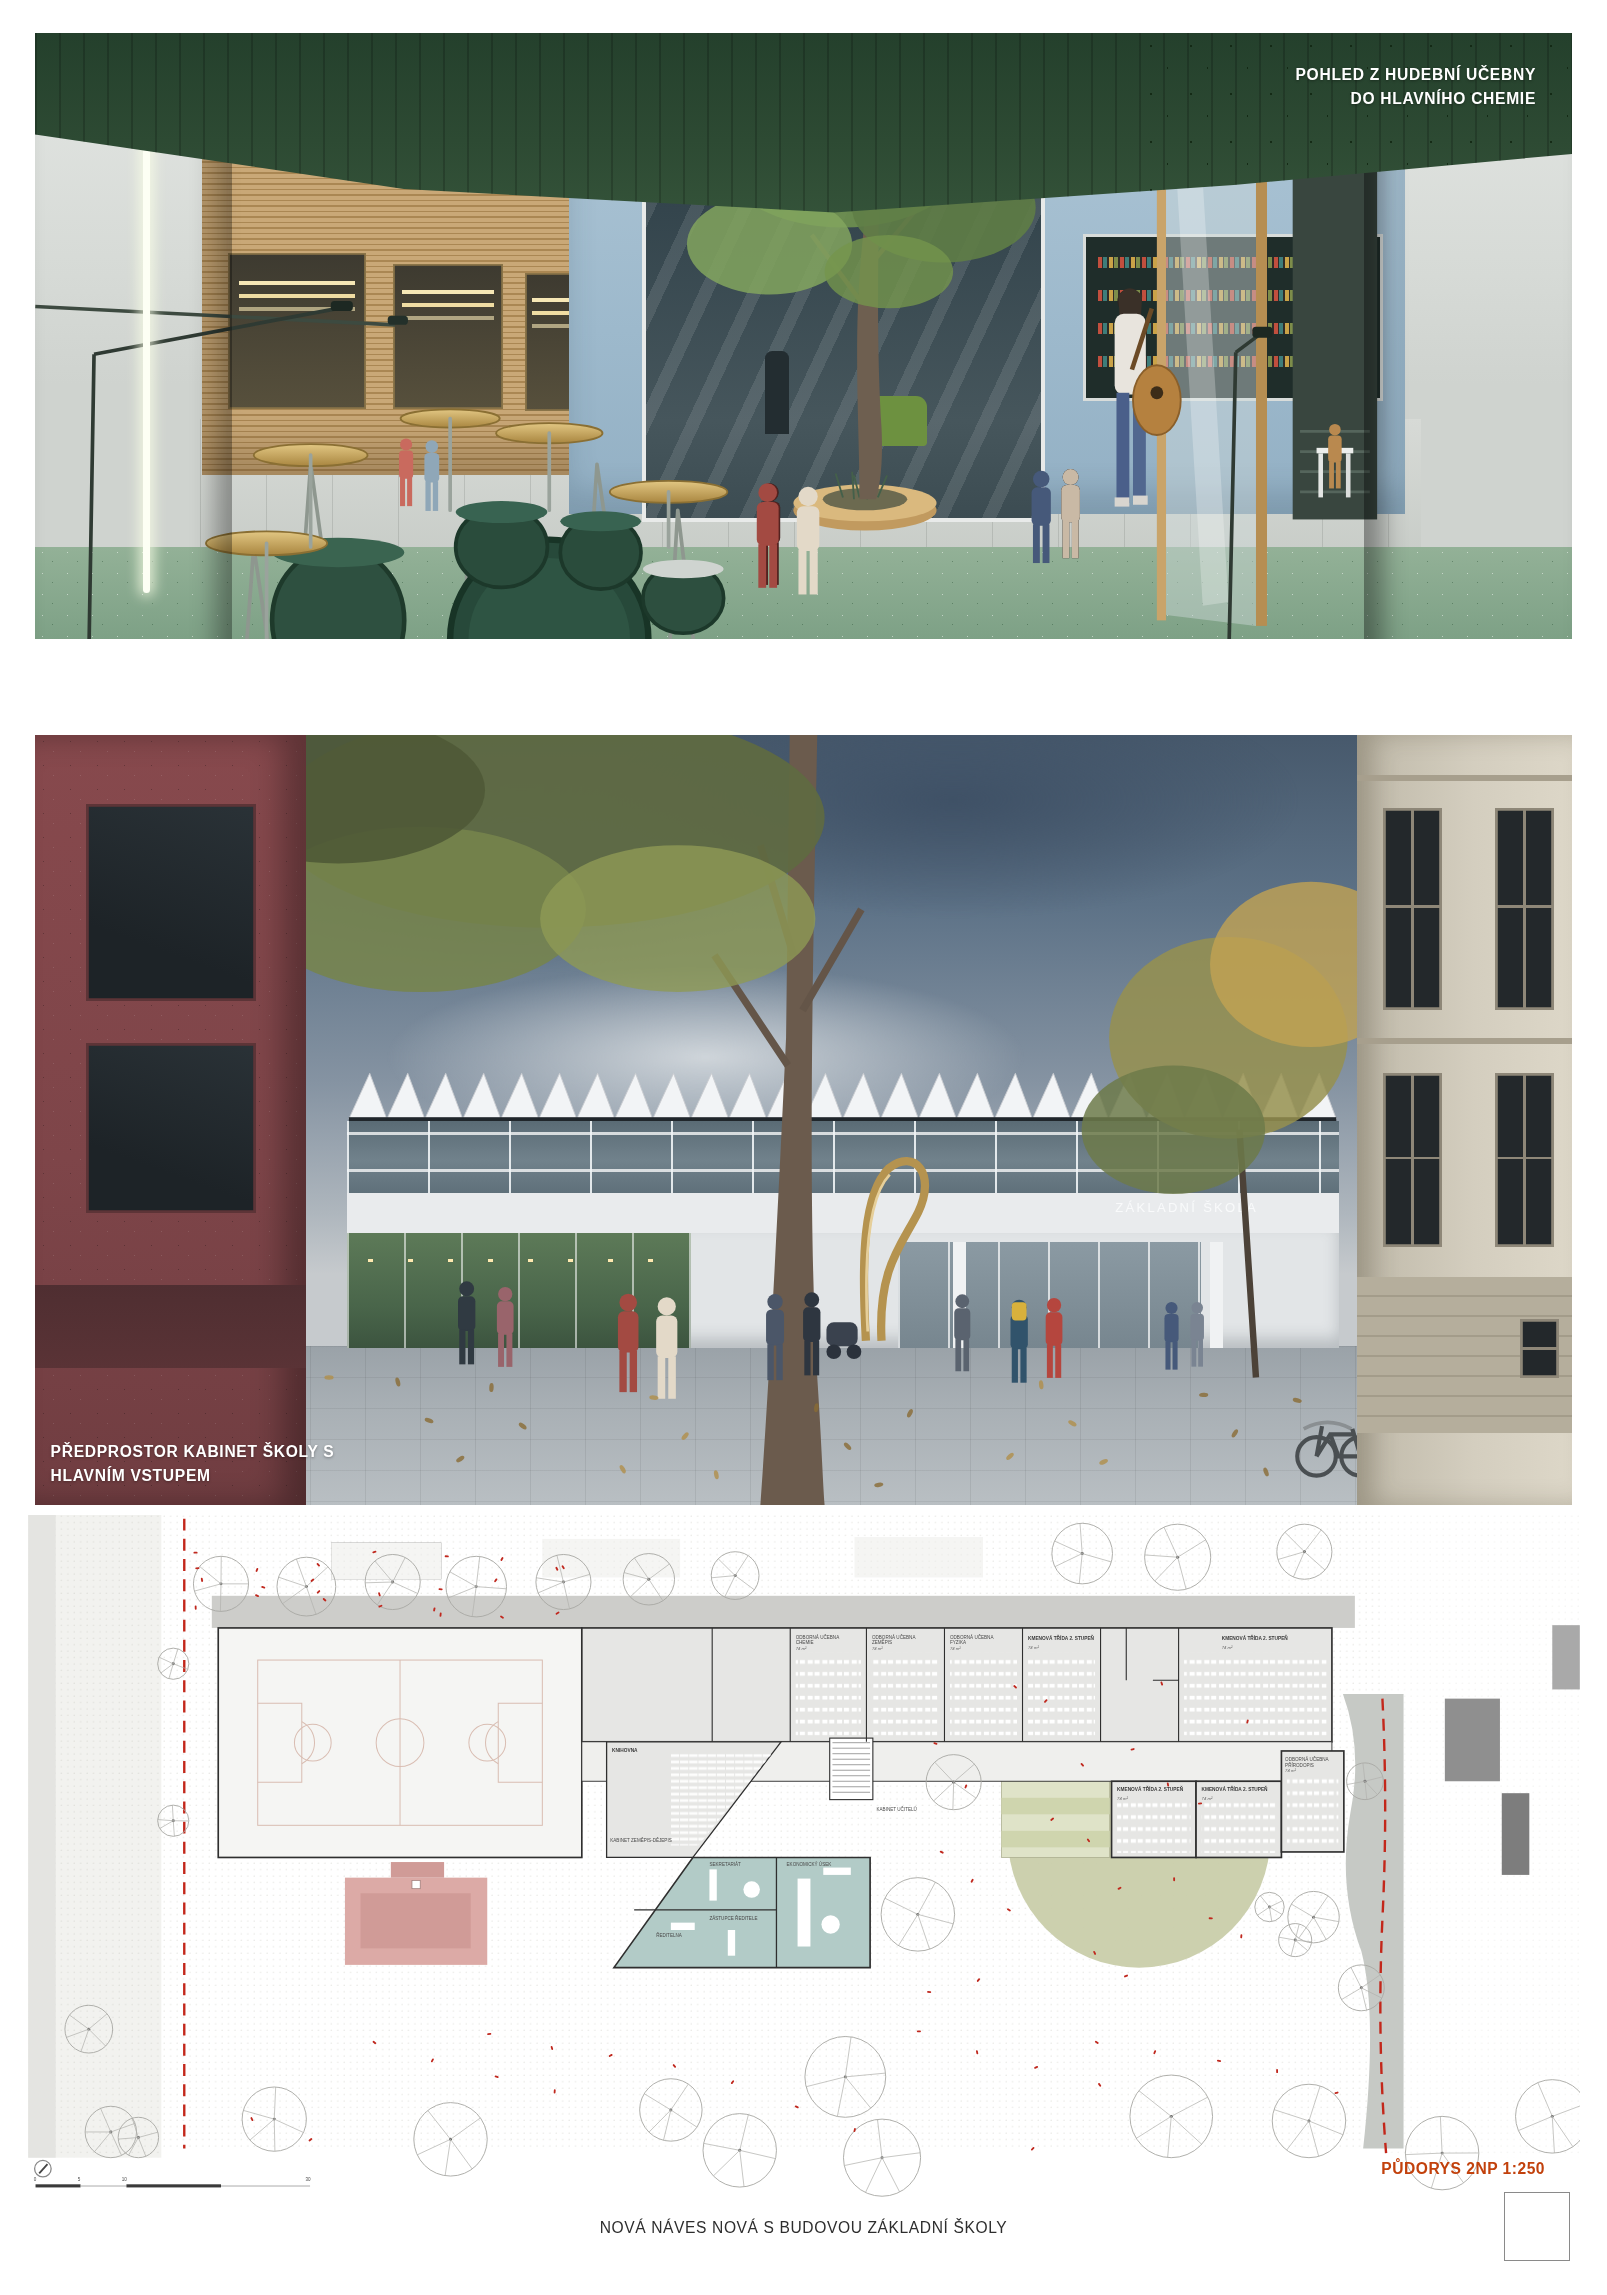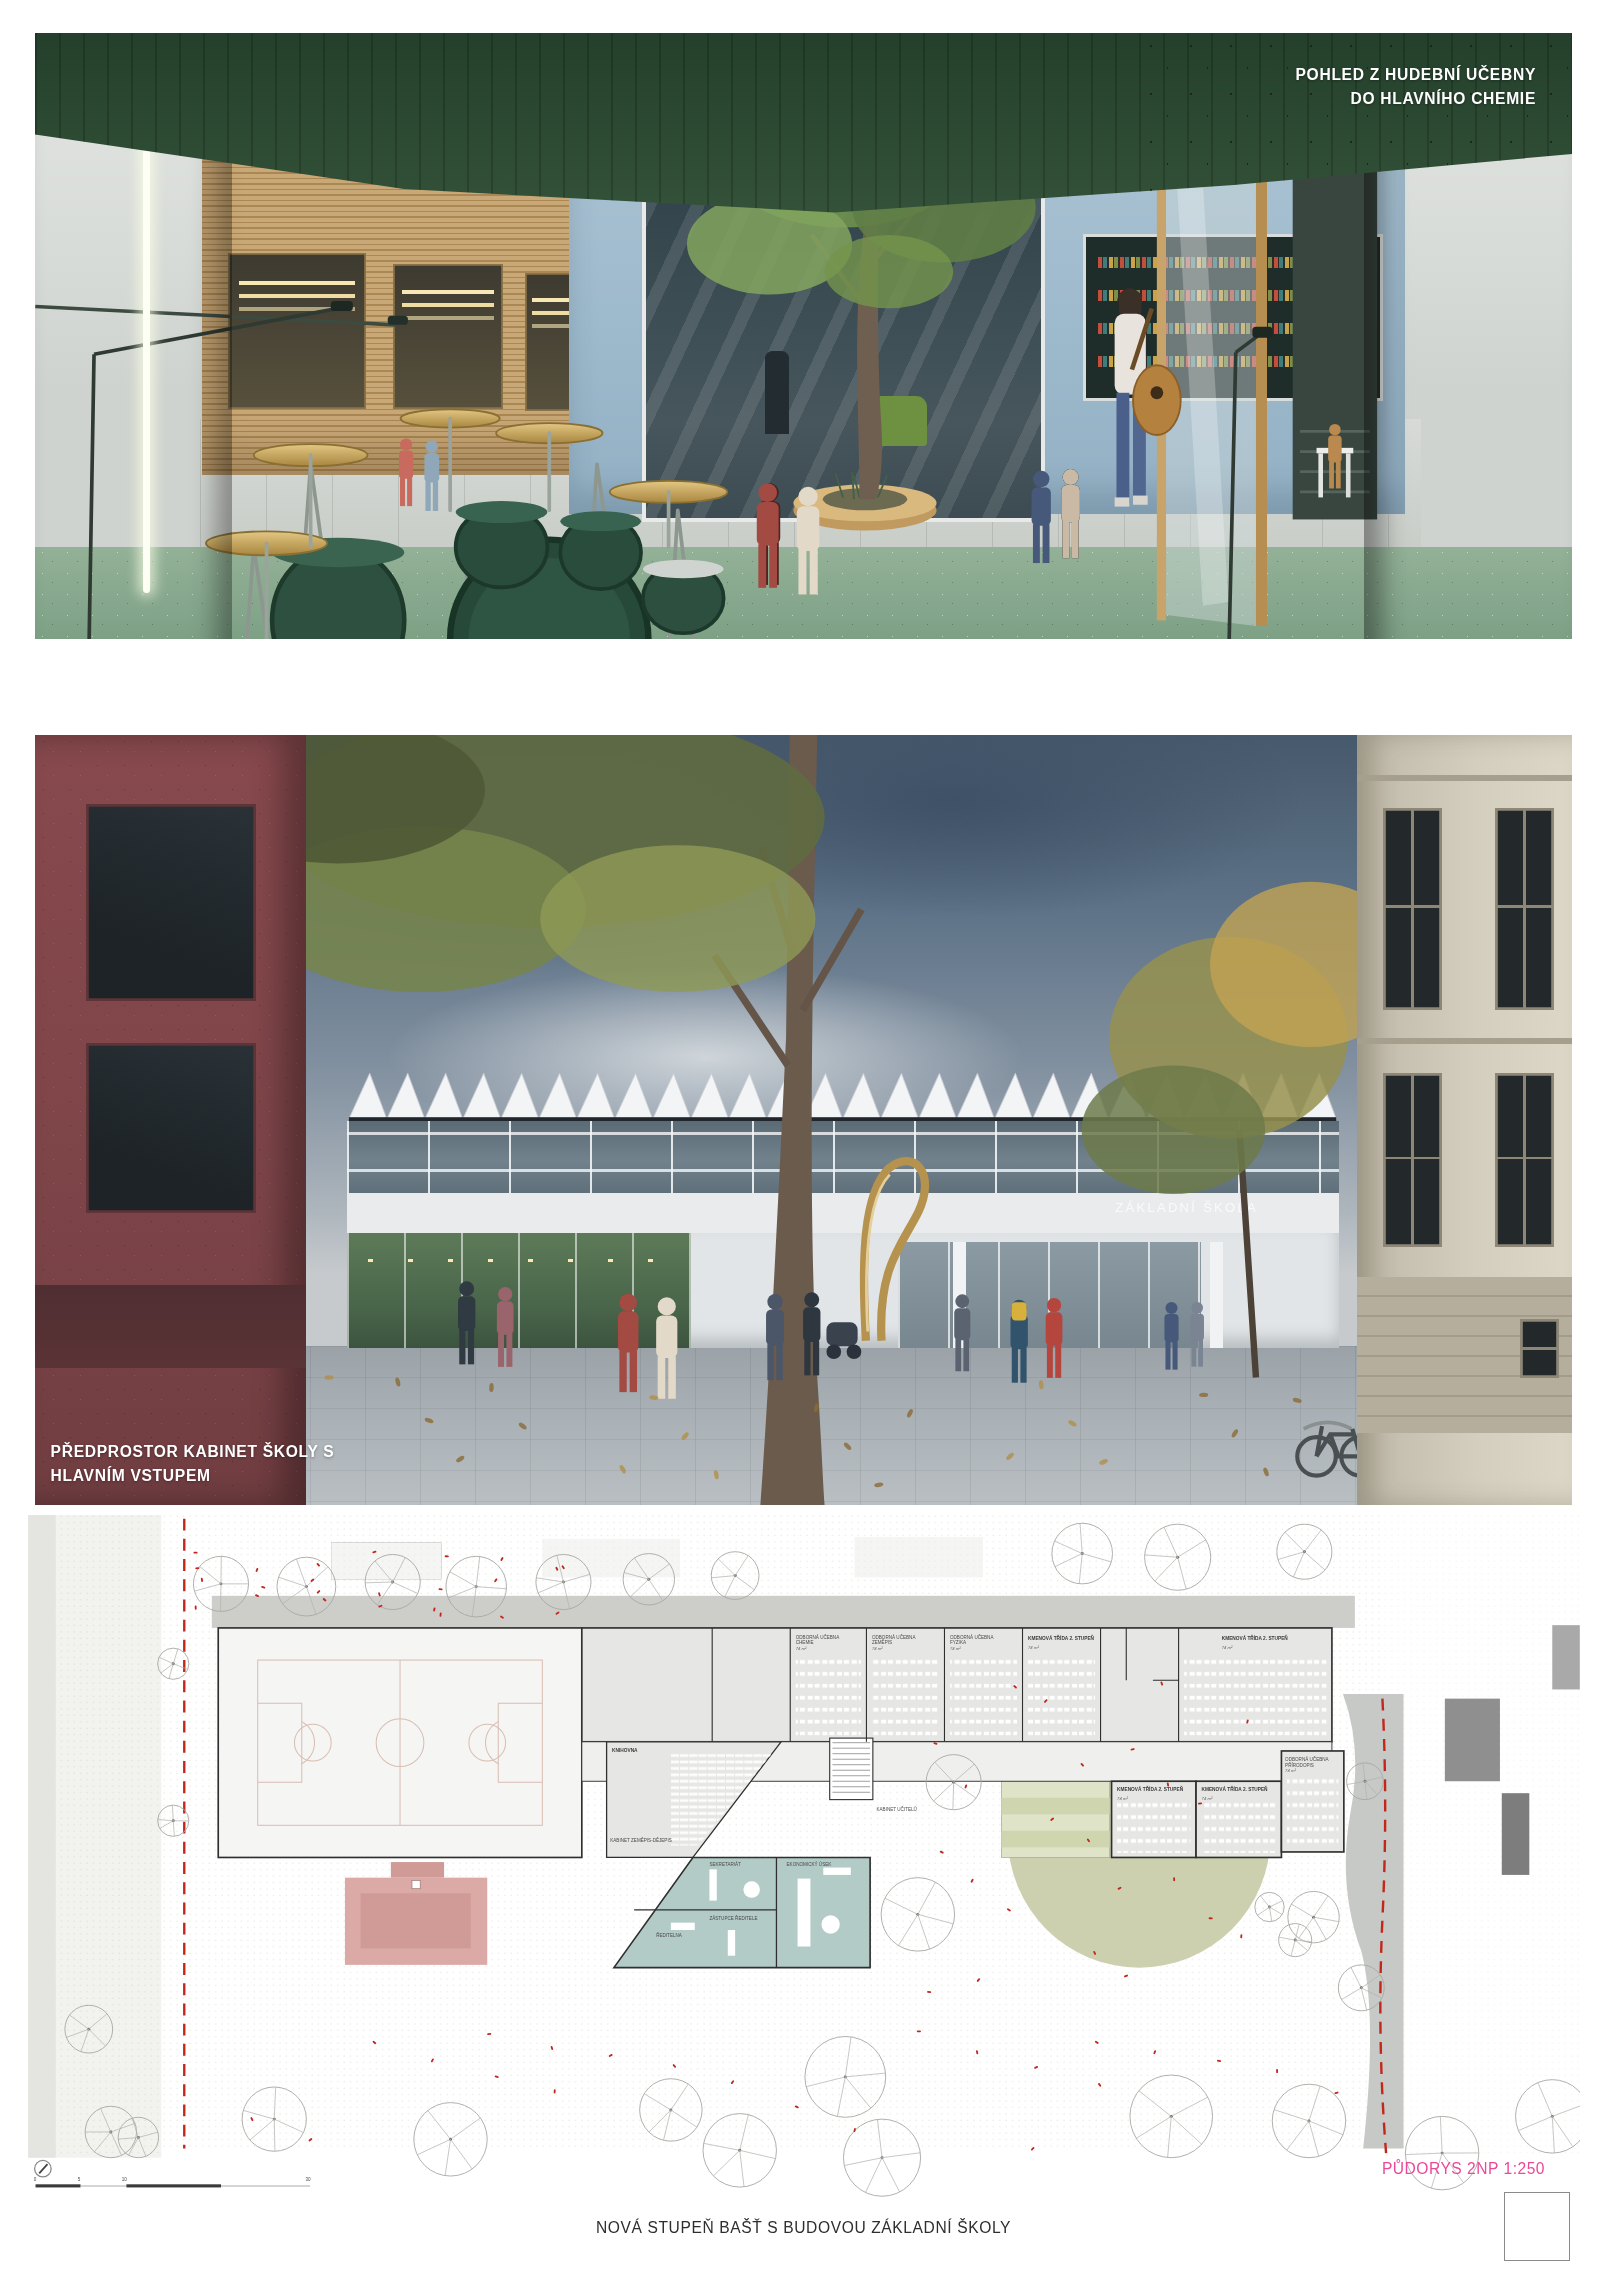--- a/index.html
+++ b/index.html
@@ -80,21 +80,21 @@
   .beigewin{position:absolute;background:#23282b;box-shadow:inset 0 0 0 2.8px #8e8778;}
   .beigewin em{position:absolute;left:0;top:48%;width:100%;height:2.8px;background:#8e8778;}
   .beigewin i{position:absolute;left:48%;top:0;width:2.8px;height:100%;background:#8e8778;}
   .cornice{position:absolute;left:0;width:100%;height:6.4px;background:#a79f8d;}
   #stonebase{position:absolute;left:0;top:542px;width:100%;height:156px;
     background:repeating-linear-gradient(180deg,#b5ae9c 0 18.4px,#a39c8a 18.4px 20px);}
   #cap-square{left:15.6px;top:705px;}
 
   
   #plan-wrap{position:absolute;left:27.5px;top:1515px;width:1552px;height:684px;}
-  #plan-title{position:absolute;right:62px;top:2160px;font-size:15.6px;font-weight:normal;color:#ec4899;letter-spacing:0.5px;}
+  #plan-title{position:absolute;right:62px;top:2160px;font-size:15.6px;font-weight:bold;color:#c2410c;letter-spacing:0.5px;}
   #board-caption{position:absolute;left:0;top:2219px;width:1607px;text-align:center;font-size:15.6px;color:#2e2e2e;letter-spacing:0.6px;}
   #corner-box{position:absolute;left:1504px;top:2192px;width:64px;height:67px;border:1.8px solid #8a8a8a;background:#fff;}
   .plan-label{font-size:5px;fill:#4a4a4a;}
   .plan-label-b{font-size:5.2px;fill:#3a3a3a;font-weight:bold;}
   .plan-area{font-size:4.6px;fill:#6a6a6a;font-style:italic;}
 </style>
 </head>
 <body>
 
 <section class="panel" id="panel-music">
@@ -933,15 +933,15 @@
     <rect x="210" y="730.4" width="97" height="0.9" fill="#9a9a9a"></rect>
     <text class="plan-label" x="6" y="725">0</text>
     <text class="plan-label" x="54" y="725">5</text>
     <text class="plan-label" x="102" y="725">10</text>
     <text class="plan-label" x="302" y="725">30</text>
   </g>
 </svg>
 </div>
 
 <div id="plan-title">PŮDORYS 2NP 1:250</div>
-<div id="board-caption">NOVÁ STUPEŇ BAŠŤ S BUDOVOU ZÁKLADNÍ ŠKOLY</div>
+<div id="board-caption">NOVÁ NÁVES NOVÁ S BUDOVOU ZÁKLADNÍ ŠKOLY</div>
 <div id="corner-box"></div>
 
 
 </body></html>

